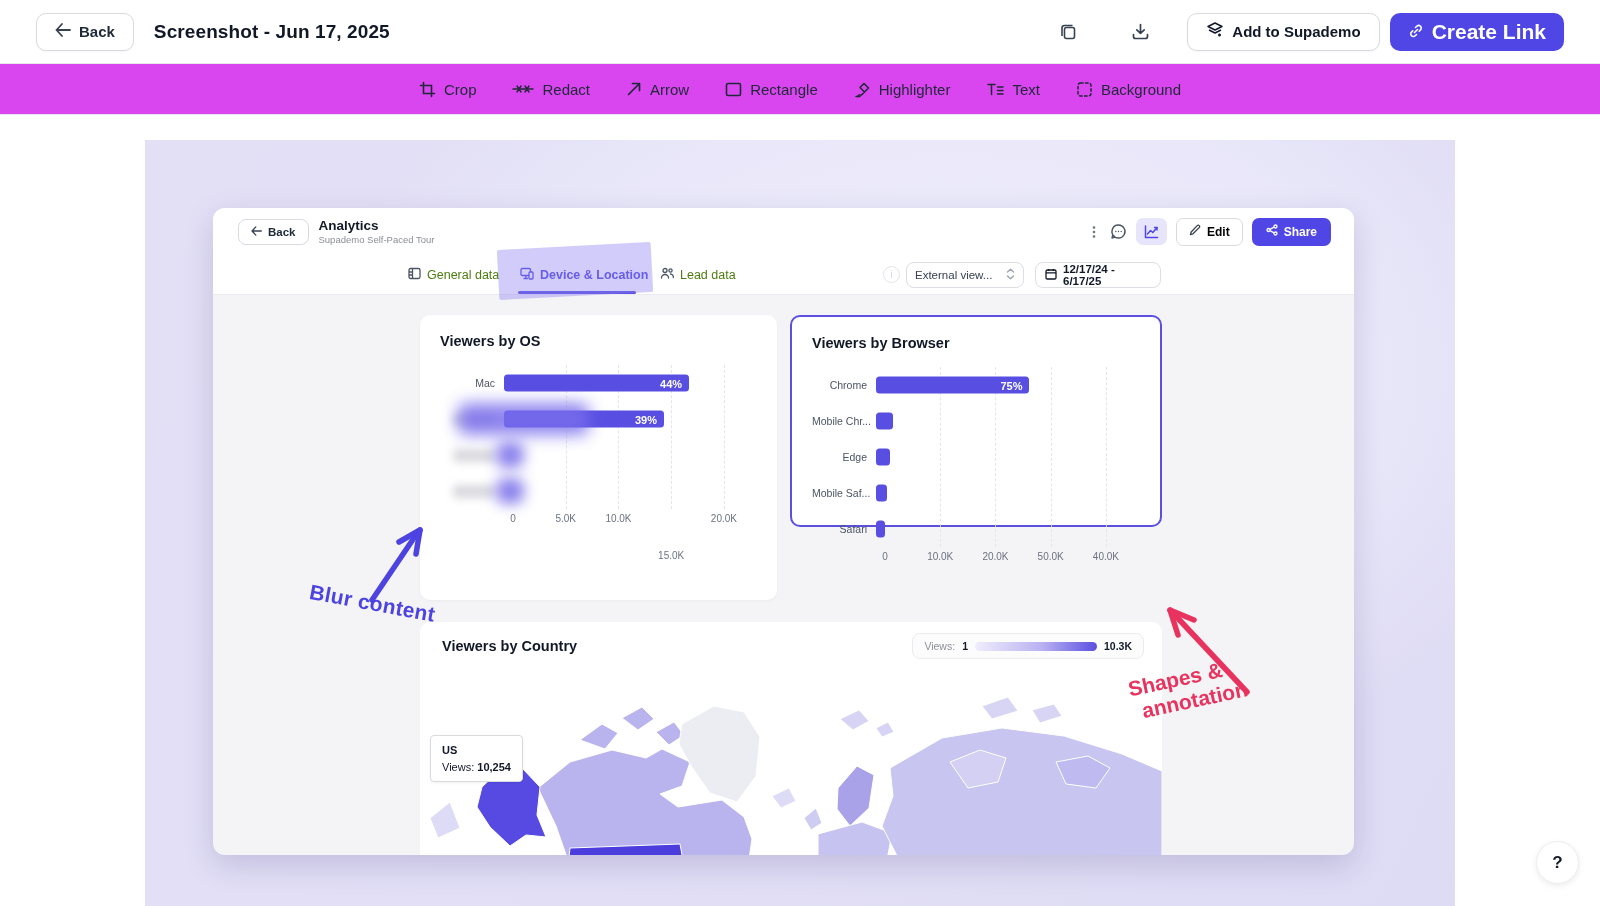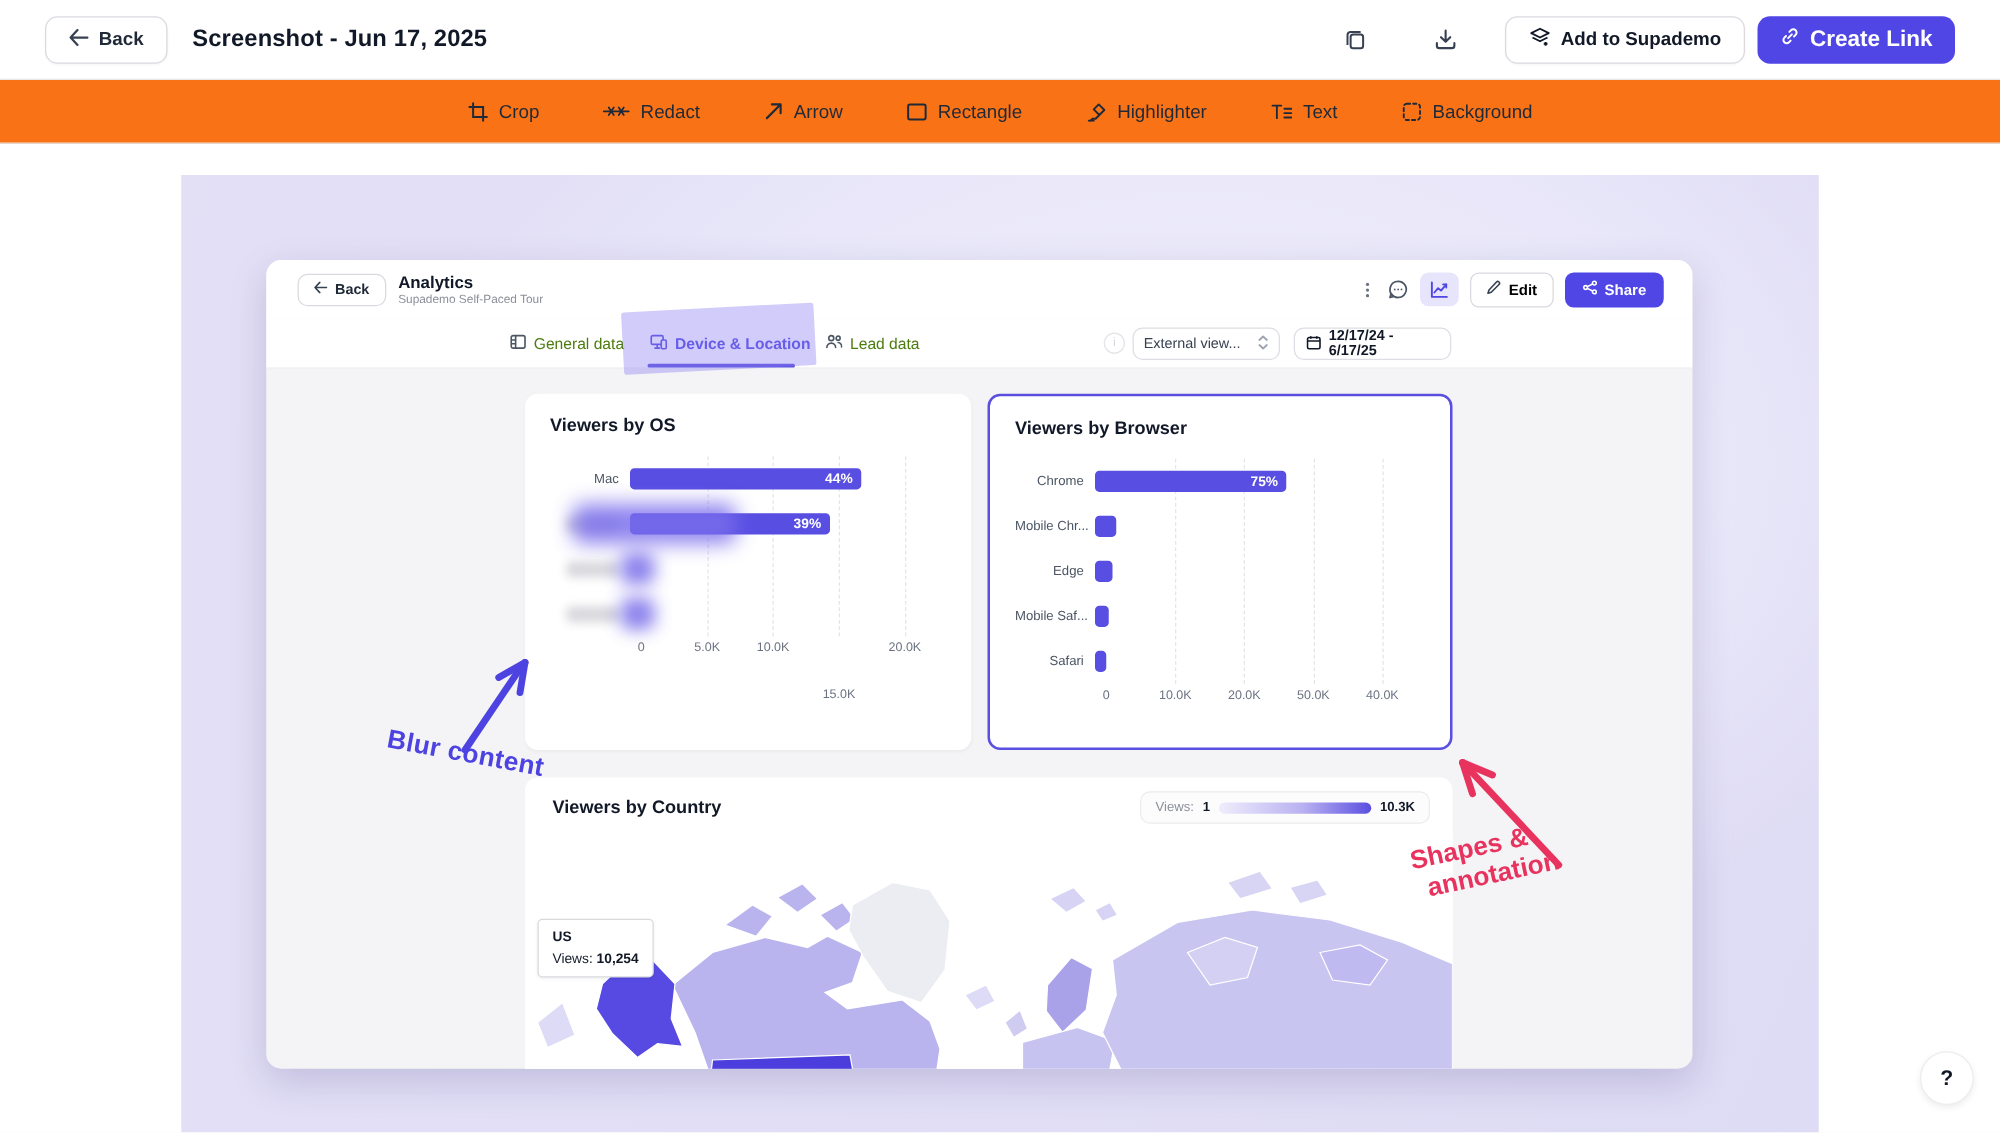--- a/index.html
+++ b/index.html
@@ -13,26 +13,26 @@
   .btn { display:flex; align-items:center; gap:8px; border:1px solid #d8dadf; border-radius:10px;
     background:#fff; cursor:pointer; font-family:inherit; }
   .back-btn { margin-left:36px; height:38px; padding:0 18px; font-size:15px; font-weight:600; color:#1f2937;
     box-shadow:0 1px 2px rgba(0,0,0,.04); }
   .doc-title { margin-left:20px; font-size:19px; font-weight:700; letter-spacing:.1px; }
   .topbar-right { margin-left:auto; display:flex; align-items:center; margin-right:36px; gap:10px; }
   .icon-btn { width:38px; height:38px; display:flex; align-items:center; justify-content:center;
     background:none; border:none; cursor:pointer; color:#374151; }
   .add-btn { height:38px; padding:0 18px; font-size:15px; font-weight:600; color:#111827; margin-left:18px;
     box-shadow:0 1px 2px rgba(0,0,0,.04); }
-  .create-btn { height:38px; padding:0 18px; font-size:18px; font-weight:600; color:#fff;
+  .create-btn { height:38px; padding:0 18px; font-size:21px; font-weight:600; color:#fff;
     border:none; border-radius:10px; display:flex; align-items:center; gap:8px; cursor:pointer; }
 
   
-  .toolsbar { position:absolute; left:0; top:64px; width:1600px; height:51px; background:#f97316;
-    border-bottom:1px solid #e7e8ec; display:flex; align-items:center; justify-content:center; gap:51px; z-index:30; }
+  .toolsbar { position:absolute; left:0; top:64px; width:1600px; height:51px; background:#d946ef;
+    border-bottom:1px solid #e7e8ec; display:flex; align-items:center; justify-content:center; gap:36px; z-index:30; }
   .tool { display:flex; align-items:center; gap:8px; background:none; border:none; cursor:pointer;
     font-size:15px; color:#1f2937; font-family:inherit; }
   .tool svg { display:block; }
 
   
   .canvas { position:absolute; left:145px; top:140px; width:1310px; height:766px;
     background:
       radial-gradient(ellipse 900px 600px at 62% 30%, #efeefb 0%, #e9e7f9 45%, rgba(233,231,249,0) 72%),
       linear-gradient(115deg, #e3e0f6 0%, #e1def6 55%, #dedbf4 100%);
     overflow:hidden; }
@@ -64,21 +64,21 @@
     background:#fff; display:flex; align-items:center; padding:0 8px; font-size:11.5px; color:#374151; cursor:pointer; }
   .view-dd .udchev { margin-left:auto; color:#9ca3af; }
   .date-range { position:absolute; left:822px; top:7px; width:126px; height:26px; border:1px solid #dcdee3; border-radius:8px;
     background:#fff; display:flex; align-items:center; gap:6px; padding:0 9px; font-size:11.5px; font-weight:600; color:#111827; cursor:pointer; }
   .faint-info { position:absolute; left:670px; top:11px; width:17px; height:17px; border-radius:50%;
     border:1.5px solid #e3e4e9; color:#d6d7dd; font-size:10px; display:flex; align-items:center; justify-content:center; }
 
   
   .chart-card { position:absolute; background:#fff; border-radius:10px; padding:18px 20px; }
   .card-os { left:207px; top:107px; width:357px; height:285px; box-shadow:0 1px 3px rgba(0,0,0,.04); }
-  .card-browser { left:577px; top:107px; width:372px; height:285px; border:2px solid #5b4fe0; }
+  .card-browser { left:577px; top:107px; width:372px; height:212px; border:2px solid #5b4fe0; }
   .chart-title { font-size:14.5px; font-weight:700; color:#111827; }
   .chart-plot { position:relative; margin-top:16px; }
   .grid { position:absolute; left:73px; right:12px; top:0; bottom:16px; }
   .gridline { position:absolute; top:0; bottom:0; width:0; border-left:1px dashed #e4e4ea; }
   .rows { position:relative; }
   .crow { display:flex; align-items:center; height:36px; }
   .clbl { width:64px; flex:none; text-align:right; padding-right:9px; font-size:10.5px; color:#4b5563; white-space:nowrap; }
   .czone { flex:1; position:relative; height:100%; margin-right:12px; }
   .cbar { position:absolute; left:0; top:50%; transform:translateY(-50%); height:17px; background:#584ee2;
     border-radius:3.5px; min-width:7px; }

